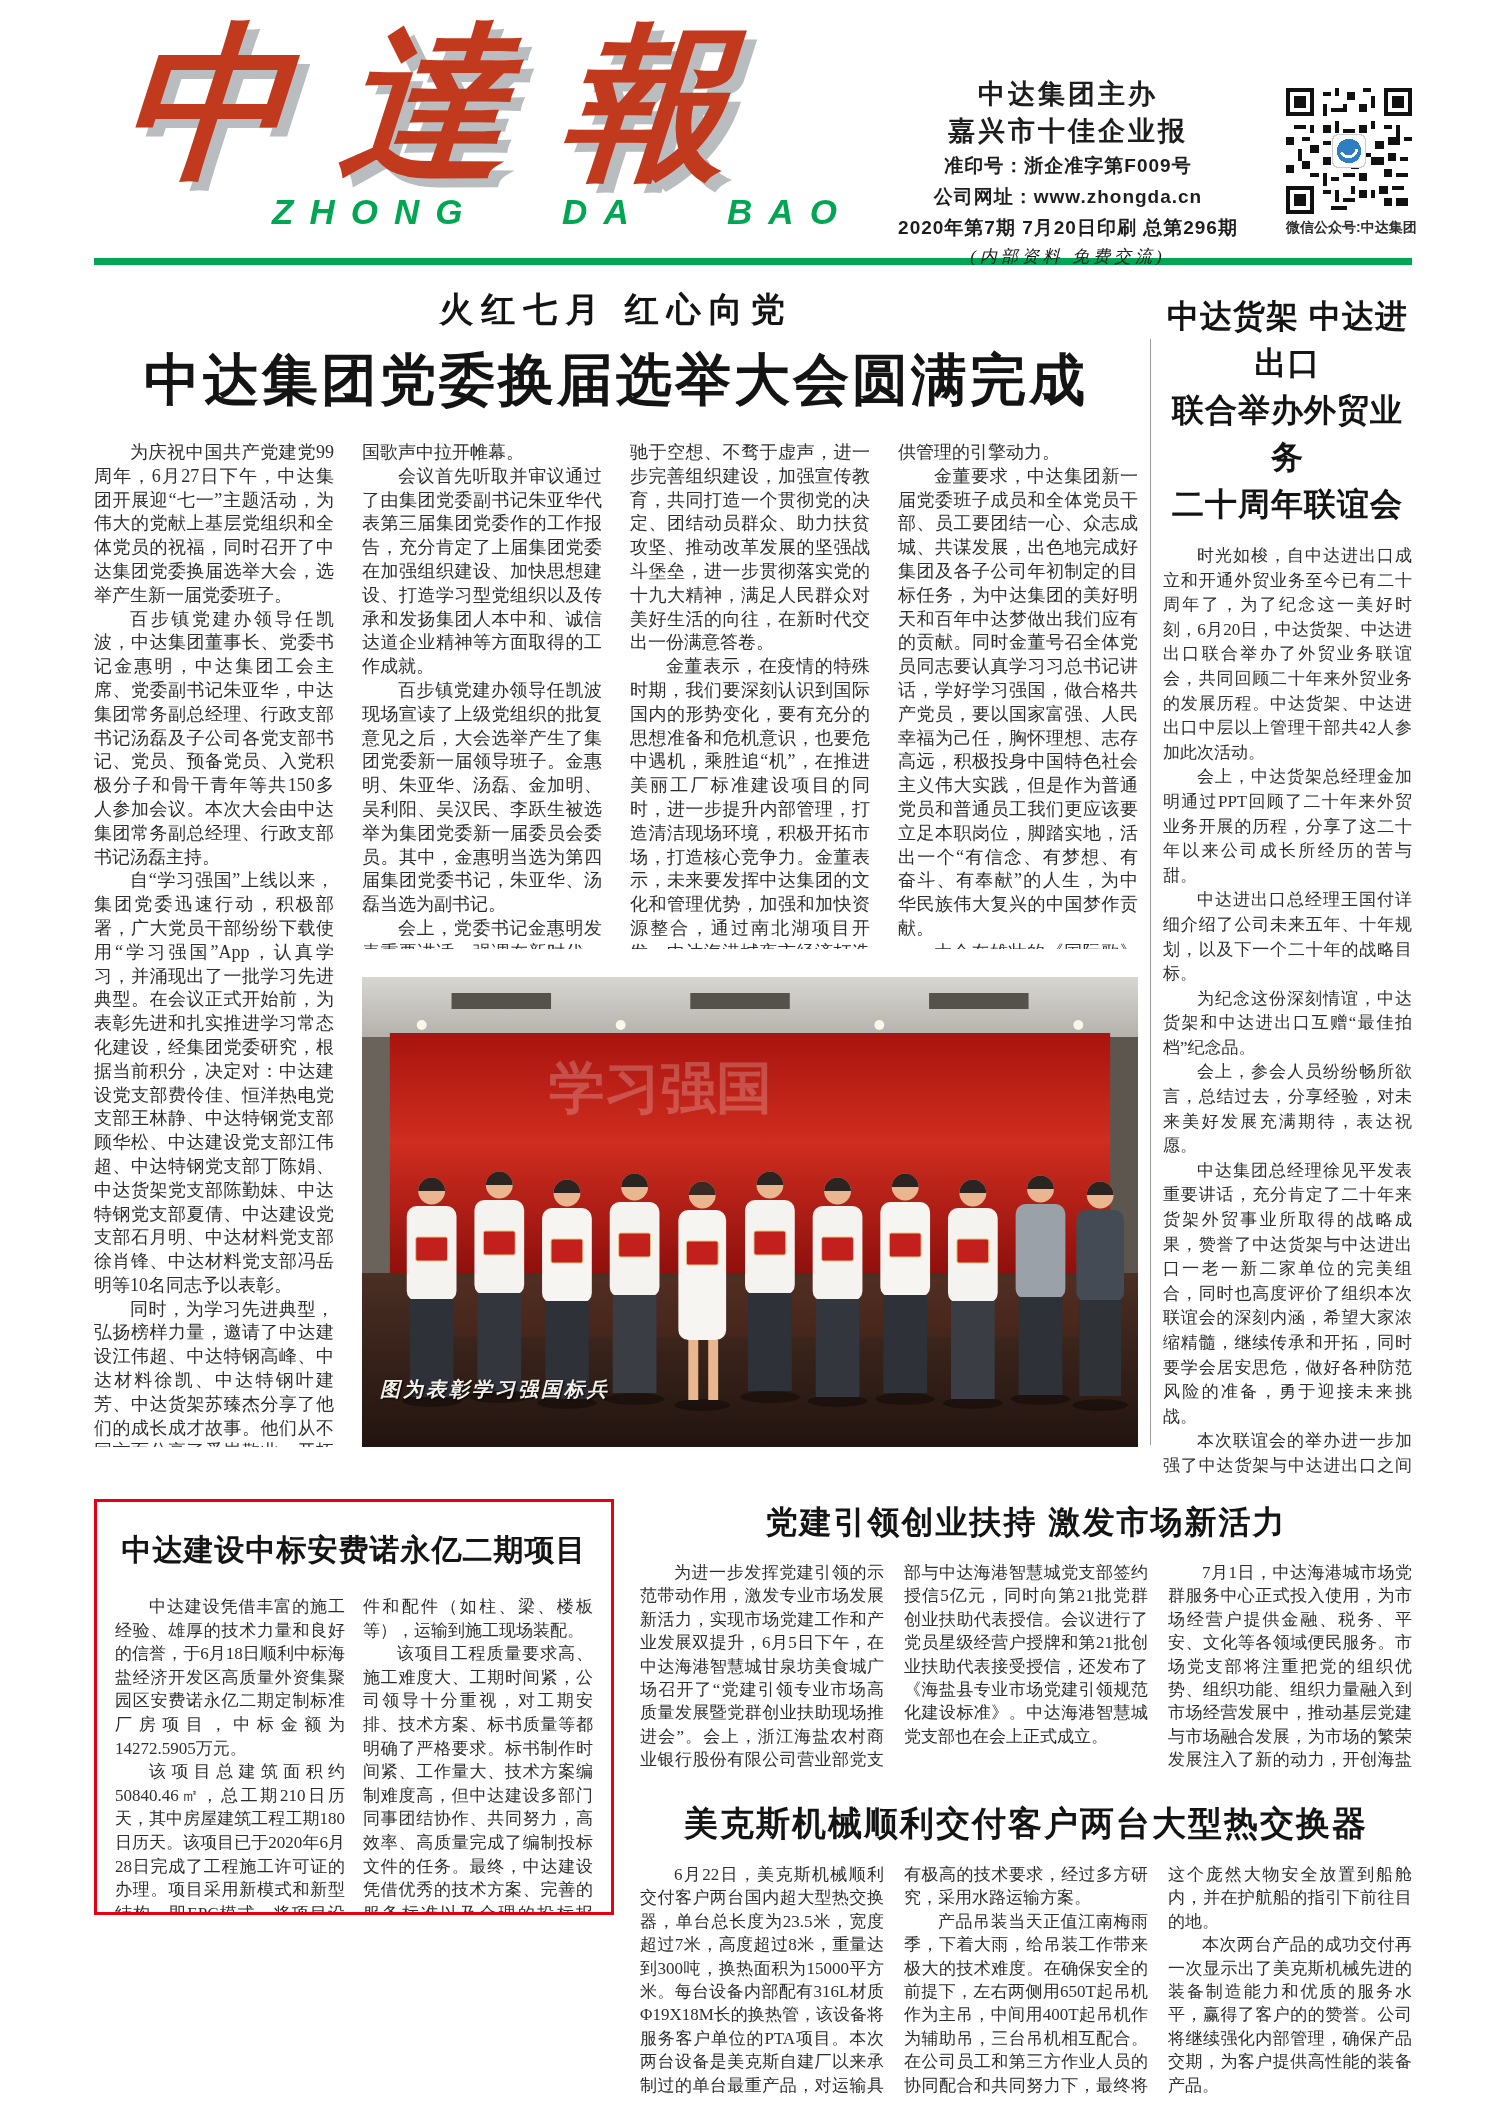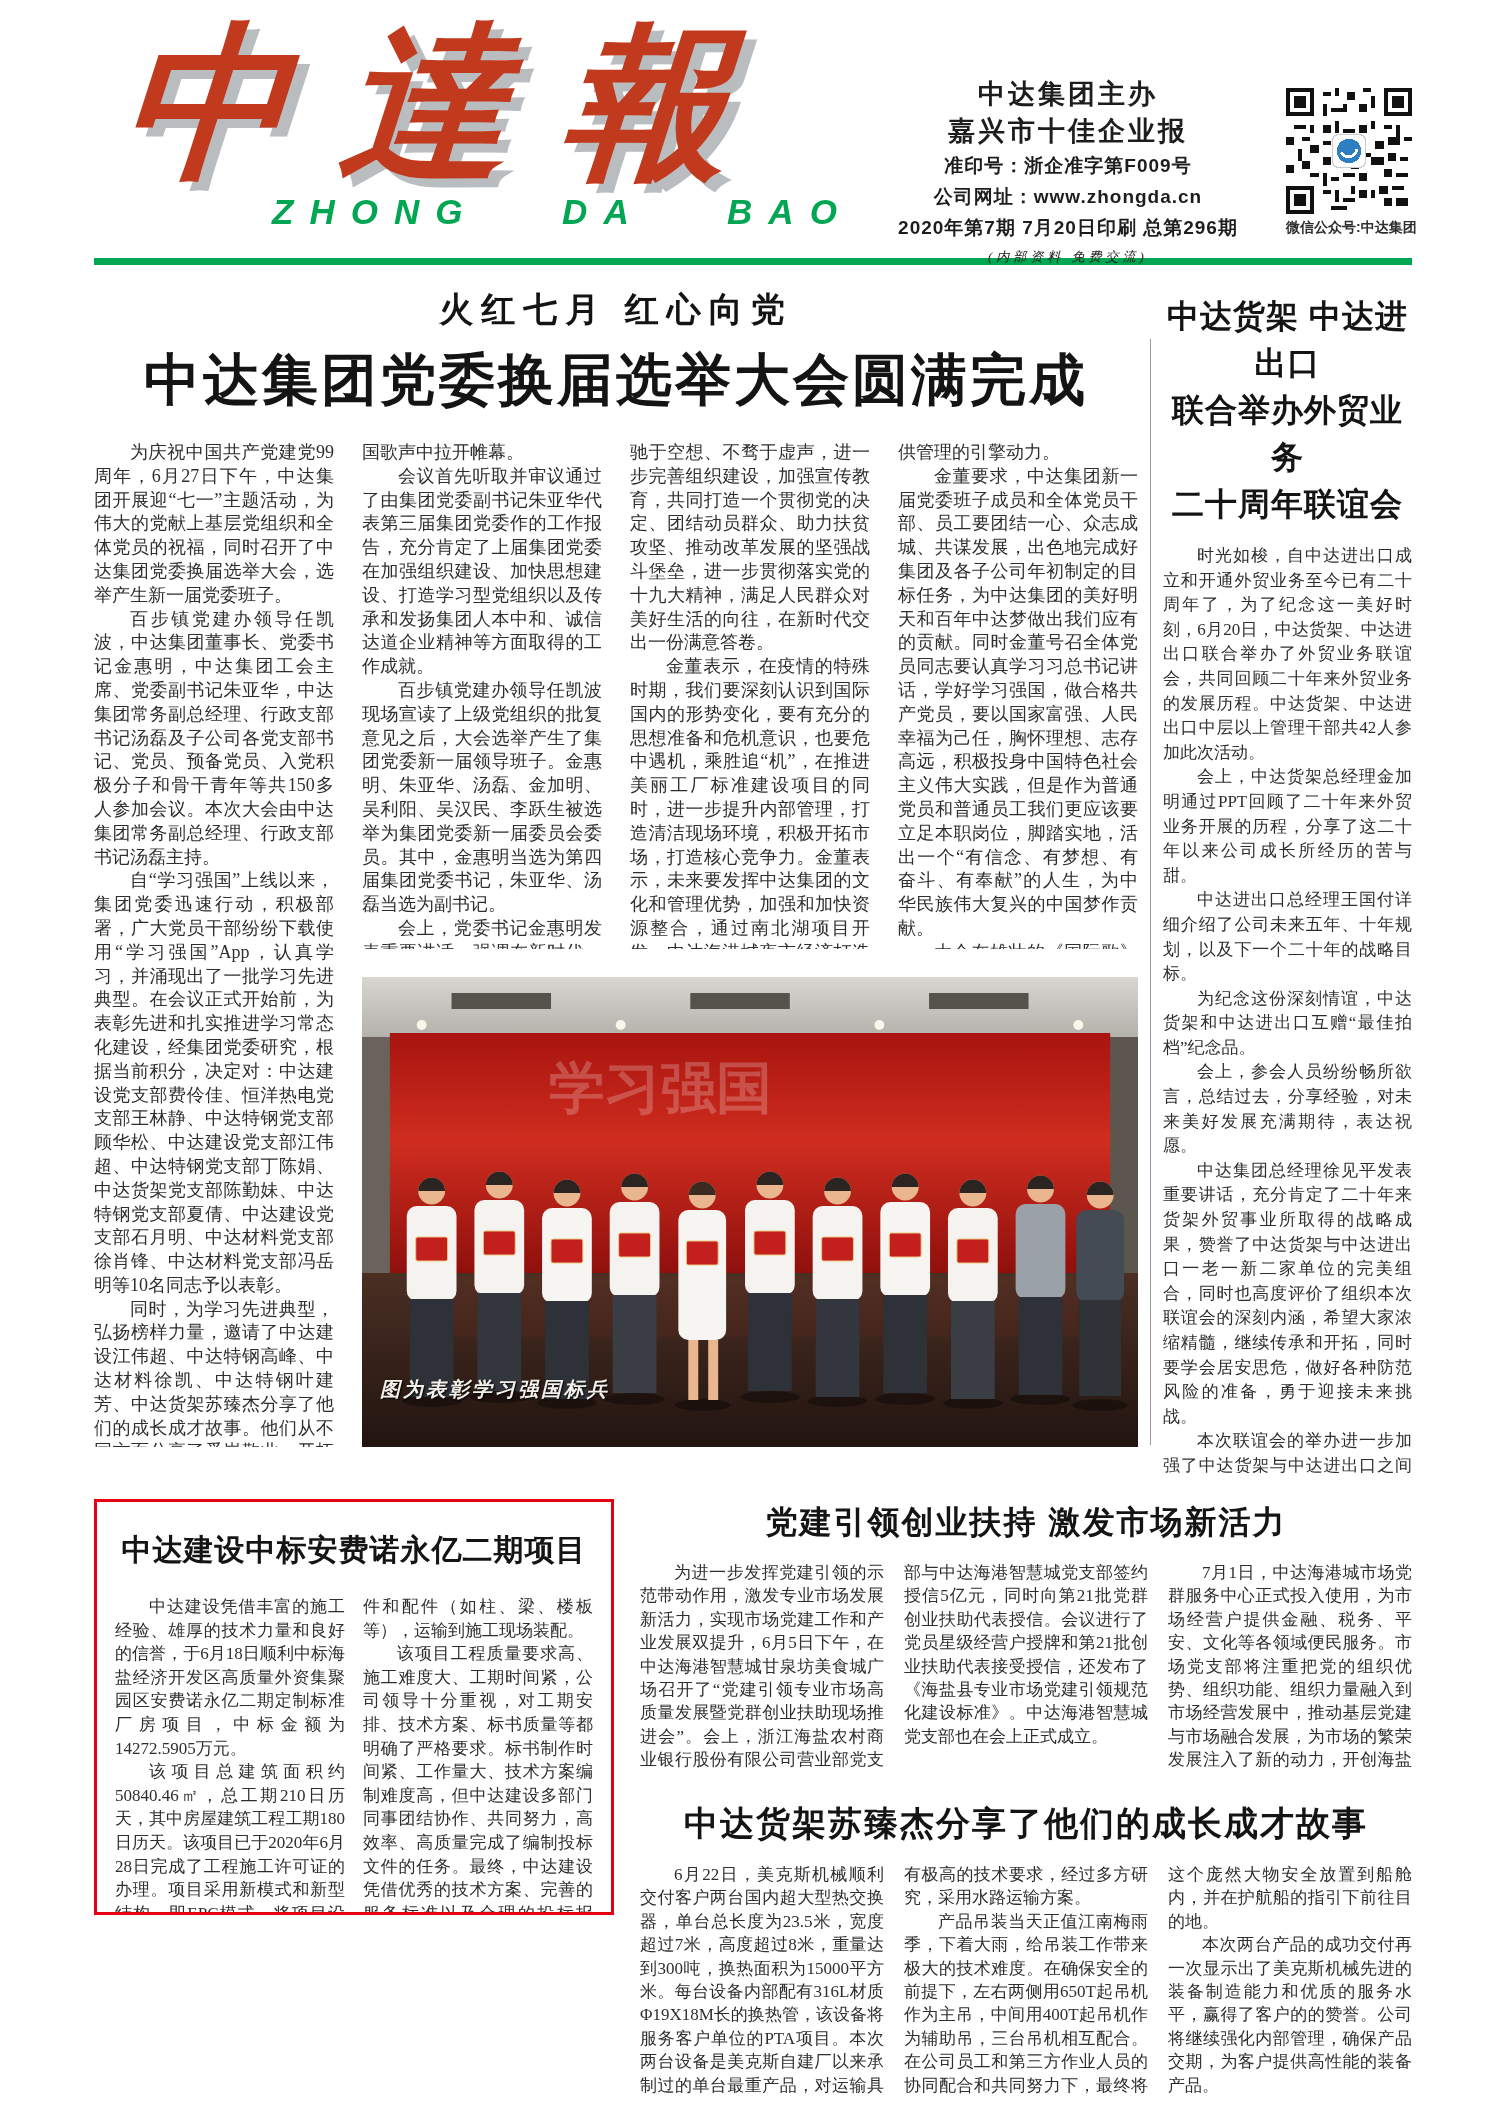--- a/index.html
+++ b/index.html
@@ -12,21 +12,21 @@
   .masthead-title{font-family:"DejaVu Serif",serif;font-weight:700;font-style:italic;
         font-size:168px;line-height:1.05;color:#c23a1e;letter-spacing:52px;
         text-shadow:11px 9px 0 #b9bdc0;transform:skewX(-4deg);white-space:nowrap;}
   .masthead-pinyin{font-family:"Liberation Sans","DejaVu Sans",sans-serif;font-weight:700;
         font-style:italic;font-size:35px;color:#00a651;letter-spacing:16px;word-spacing:58px;
         margin:2px 0 0 150px;white-space:nowrap;}
   .pub-info{position:absolute;right:158px;top:76px;width:372px;text-align:center;color:#1d1d1d;}
   .pub-big{font-weight:700;font-size:27px;line-height:37px;letter-spacing:3px;}
   .pub-mid{font-family:"Liberation Sans","DejaVu Sans",sans-serif;font-weight:700;
         font-size:19px;line-height:31px;letter-spacing:1px;}
-  .pub-note{font-size:13px;line-height:27px;font-style:italic;letter-spacing:4px;}
+  .pub-note{font-size:17px;line-height:27px;font-style:italic;letter-spacing:4px;}
   .qr-block{position:absolute;right:0;top:88px;width:126px;text-align:center;}
   .qr-block svg{display:block;width:126px;height:126px;}
   .qr-caption{font-family:"Liberation Sans","DejaVu Sans",sans-serif;font-weight:700;
         font-size:14px;margin-top:5px;white-space:nowrap;}
   .green-rule{height:7px;background:#00a651;}
   
   .top-section{display:flex;height:1198px;margin-top:10px;overflow:hidden;}
   .lead{width:1044px;flex:0 0 1044px;}
   .v-divider{width:1px;background:#9b9b9b;margin:64px 12px 0 12px;height:1106px;}
   .side{flex:1;min-width:0;}
@@ -373,21 +373,21 @@
       <article>
         <div class="sec-headline party-headline">党建引领创业扶持 激发市场新活力</div>
         <div class="tri-cols party-cols">
           <p>为进一步发挥党建引领的示范带动作用，激发专业市场发展新活力，实现市场党建工作和产业发展双提升，6月5日下午，在中达海港智慧城甘泉坊美食城广场召开了“党建引领专业市场高质量发展暨党群创业扶助现场推进会”。会上，浙江海盐农村商业银行股份有限公司营业部党支部与中达海港智慧城党支部签约授信5亿元，同时向第21批党群创业扶助代表授信。会议进行了党员星级经营户授牌和第21批创业扶助代表接受授信，还发布了《海盐县专业市场党建引领规范化建设标准》。中达海港智慧城党支部也在会上正式成立。</p>
           <p>7月1日，中达海港城市场党群服务中心正式投入使用，为市场经营户提供金融、税务、平安、文化等各领域便民服务。市场党支部将注重把党的组织优势、组织功能、组织力量融入到市场经营发展中，推动基层党建与市场融合发展，为市场的繁荣发展注入了新的动力，开创海盐专业市场领域党建工作从无到有、从有到优的新局面。</p>
 
         </div>
       </article>
 
       <article>
-        <div class="sec-headline mex-headline">中达货架苏臻杰分享了他们的成长成才故事</div>
+        <div class="sec-headline mex-headline">美克斯机械顺利交付客户两台大型热交换器</div>
         <div class="tri-cols mex-cols">
           <p>6月22日，美克斯机械顺利交付客户两台国内超大型热交换器，单台总长度为23.5米，宽度超过7米，高度超过8米，重量达到300吨，换热面积为15000平方米。每台设备内部配有316L材质Φ19X18M长的换热管，该设备将服务客户单位的PTA项目。本次两台设备是美克斯自建厂以来承制过的单台最重产品，对运输具有极高的技术要求，经过多方研究，采用水路运输方案。</p>
           <p>产品吊装当天正值江南梅雨季，下着大雨，给吊装工作带来极大的技术难度。在确保安全的前提下，左右两侧用650T起吊机作为主吊，中间用400T起吊机作为辅助吊，三台吊机相互配合。在公司员工和第三方作业人员的协同配合和共同努力下，最终将这个庞然大物安全放置到船舱内，并在护航船的指引下前往目的地。</p>
           <p>本次两台产品的成功交付再一次显示出了美克斯机械先进的装备制造能力和优质的服务水平，赢得了客户的的赞誉。公司将继续强化内部管理，确保产品交期，为客户提供高性能的装备产品。</p>
 
         </div>
       </article>
     </div>
   </div>
 

